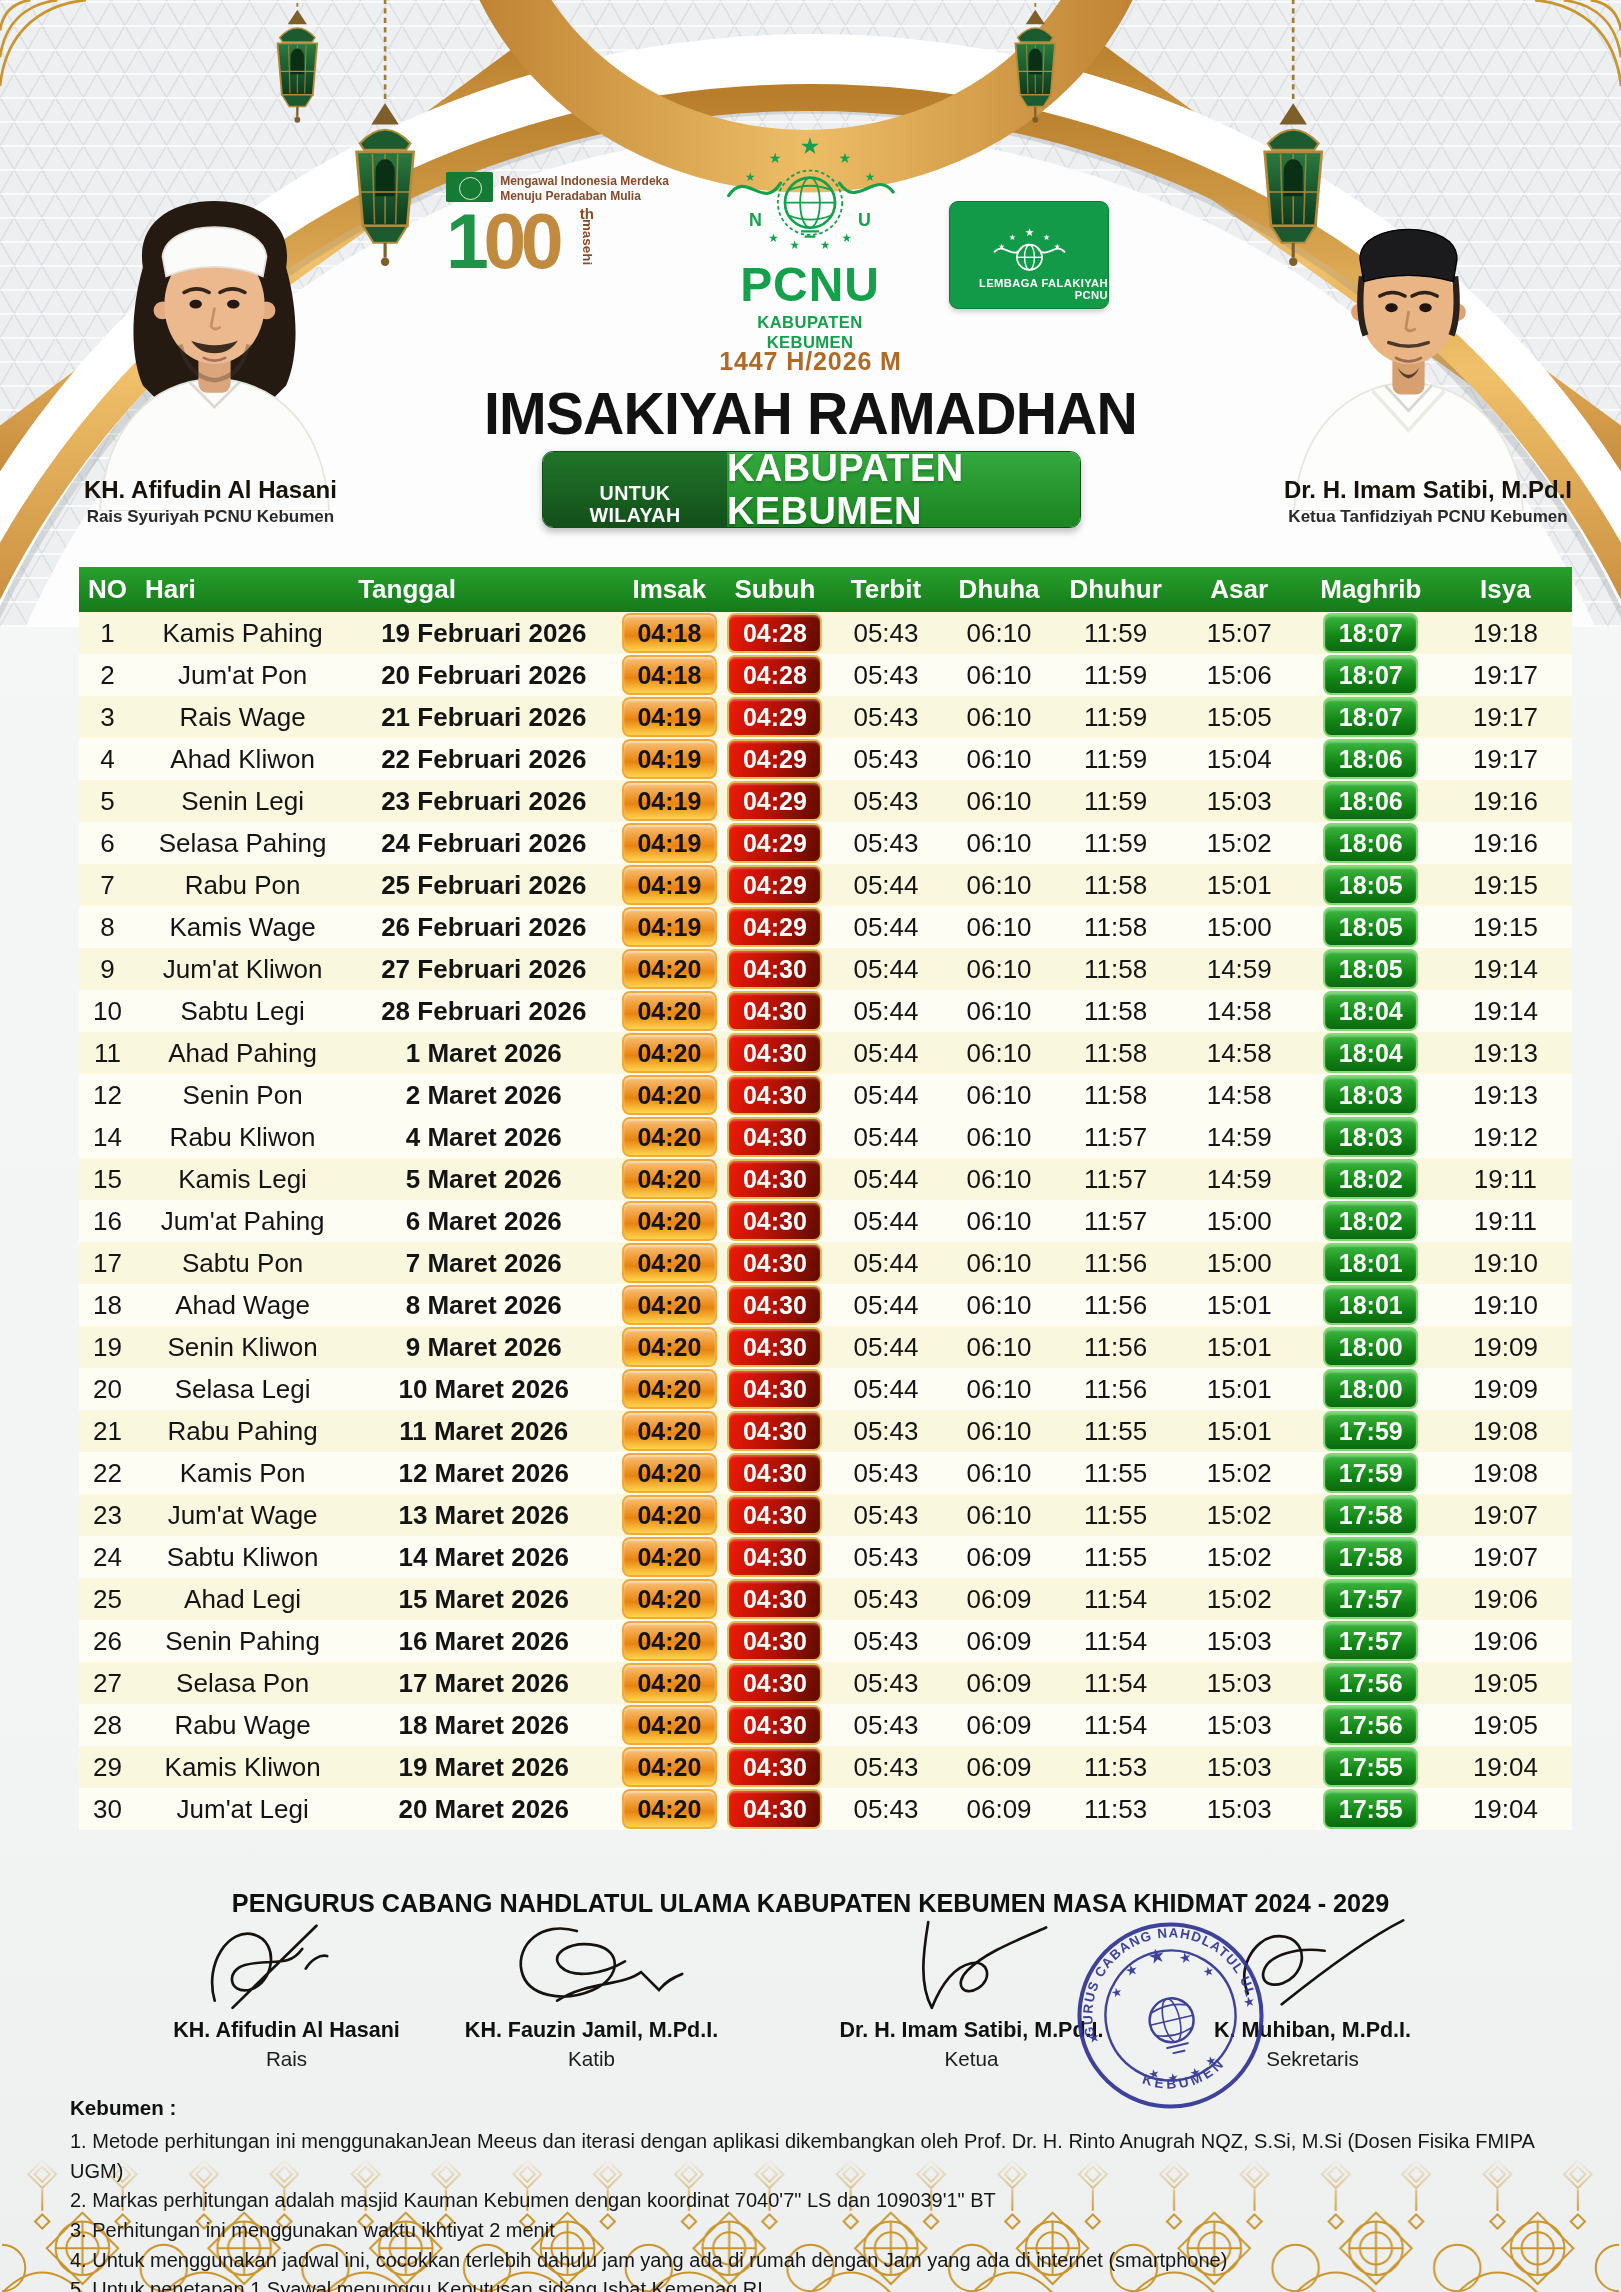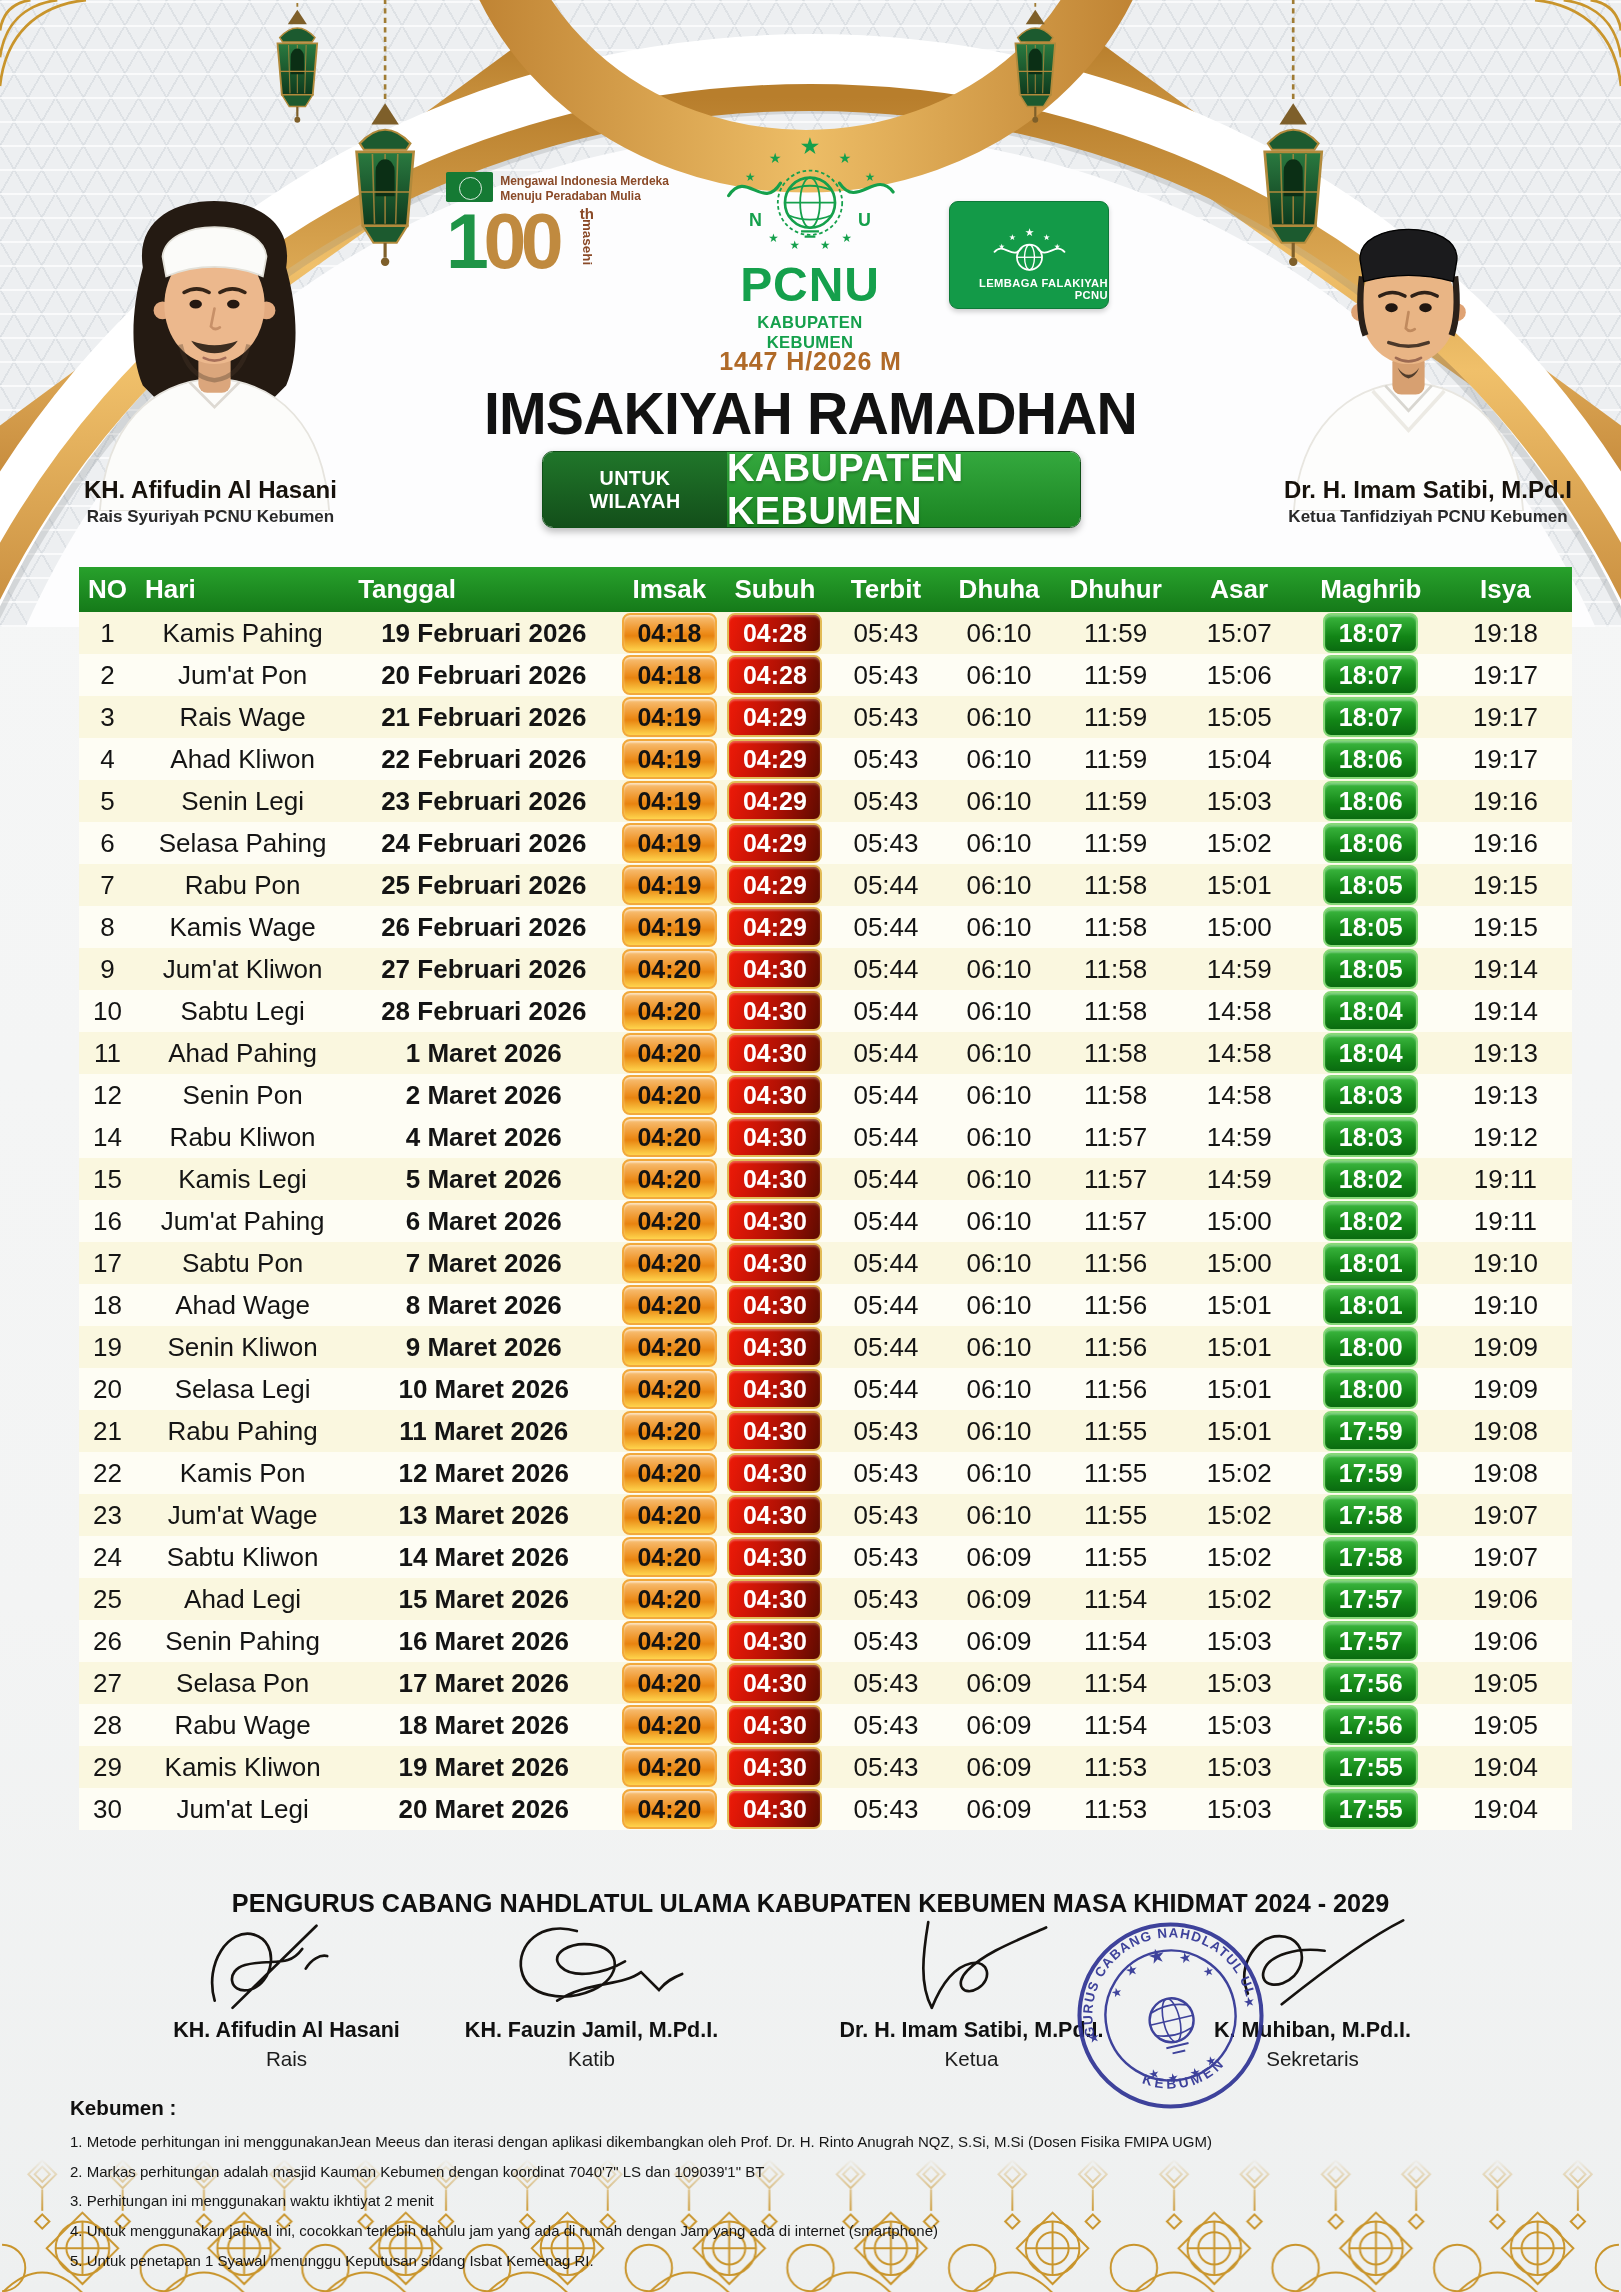--- a/index.html
+++ b/index.html
@@ -44,21 +44,21 @@
   .pcnu-sub{font-size:16.6px;font-weight:800;color:#15a04c;letter-spacing:0.4px;margin-top:3.6px;}
   .logo-falak{position:absolute;left:949px;top:201px;width:158px;height:99px;background:#139a48;border:1.8px solid #0d7a38;border-radius:9px;
     box-shadow:0 2.7px 5.4px rgba(0,0,0,.18);display:flex;flex-direction:column;align-items:center;justify-content:flex-end;padding-bottom:7.2px;z-index:5;}
   .falak-text{font-size:11.2px;font-weight:800;color:#fff;letter-spacing:0.4px;text-align:right;}
   
   .year-line{position:absolute;left:0;top:347px;width:1621px;text-align:center;font-size:25px;font-weight:700;color:#b06a28;letter-spacing:0.9px;z-index:6;}
   .main-title{position:absolute;left:0;top:380px;width:1621px;text-align:center;font-size:59px;font-weight:900;color:#121212;
     letter-spacing:-0.9px;transform:scaleX(.97);margin:0;z-index:6;}
   .region-badge{position:absolute;left:542px;top:451px;width:537px;height:75px;display:flex;z-index:6;border-radius:10.7px;
     box-shadow:0 3.6px 7.2px rgba(0,0,0,.25);border:1.8px solid #0f4f16;overflow:hidden;}
-  .rb-left{width:184px;background:linear-gradient(180deg,#20762a,#134f1a);display:flex;flex-direction:column;align-items:center;justify-content:center;
+  .rb-left{width:184px;background:linear-gradient(180deg,#20762a,#134f1a);display:flex;flex-direction:column;align-items:center;justify-content:flex-end;
     color:#fff;font-weight:800;font-size:19.7px;line-height:1.15;letter-spacing:0.4px;}
   .rb-right{flex:1;background:linear-gradient(180deg,#34a93e,#1b8422);display:flex;align-items:center;justify-content:center;
     color:#fff;font-weight:900;font-size:38px;letter-spacing:0.4px;text-shadow:0 1.8px 2.7px rgba(0,0,0,.25);}
   
   .sched{position:absolute;left:79px;top:567px;width:1493px;border-collapse:collapse;table-layout:fixed;z-index:6;}
   .sched th{height:39px;background:linear-gradient(180deg,#28a12c,#157a19);color:#fff;font-size:26px;font-weight:700;padding:3px;}
   .sched th.h-left{text-align:left;padding-left:9px;}
   .sched td{height:42px;font-size:26px;padding:0;text-align:center;white-space:nowrap;}
   .row-odd td{background:#faf7df;}
   .row-even td{background:#fefdf4;}
@@ -74,21 +74,21 @@
     box-shadow:inset 0 1.8px 1.8px rgba(255,255,255,.35);}
   
   .org-line{position:absolute;left:0;top:1888px;width:1621px;text-align:center;font-size:26px;font-weight:800;color:#101010;transform:scaleX(.97);z-index:6;}
   .sig-block{position:absolute;width:287px;text-align:center;z-index:6;}
   .sig-svg{height:100px;}
   .sig-name{font-size:21.5px;font-weight:800;color:#101010;}
   .sig-role{font-size:20.6px;font-weight:400;color:#1c1c1c;margin-top:3.6px;}
   .stamp{position:absolute;left:1073px;top:1918px;z-index:7;opacity:.92;transform:rotate(-13deg);}
   .notes{position:absolute;left:70px;top:2096px;width:1505px;z-index:6;}
   .notes-label{font-size:20.6px;font-weight:800;color:#101010;margin-bottom:7.2px;}
-  .note-item{font-size:15px;font-weight:500;color:#161616;line-height:29.6px;}
+  .note-item{font-size:20px;font-weight:500;color:#161616;line-height:29.6px;}
   
   .ornament{position:absolute;left:0;bottom:0;width:1621px;height:134px;
     -webkit-mask-image:linear-gradient(to bottom,transparent 0,#000 42%);
     mask-image:linear-gradient(to bottom,transparent 0,#000 42%);}
 </style>
 </head>
 <body>
 
 <div class="poster">
 

